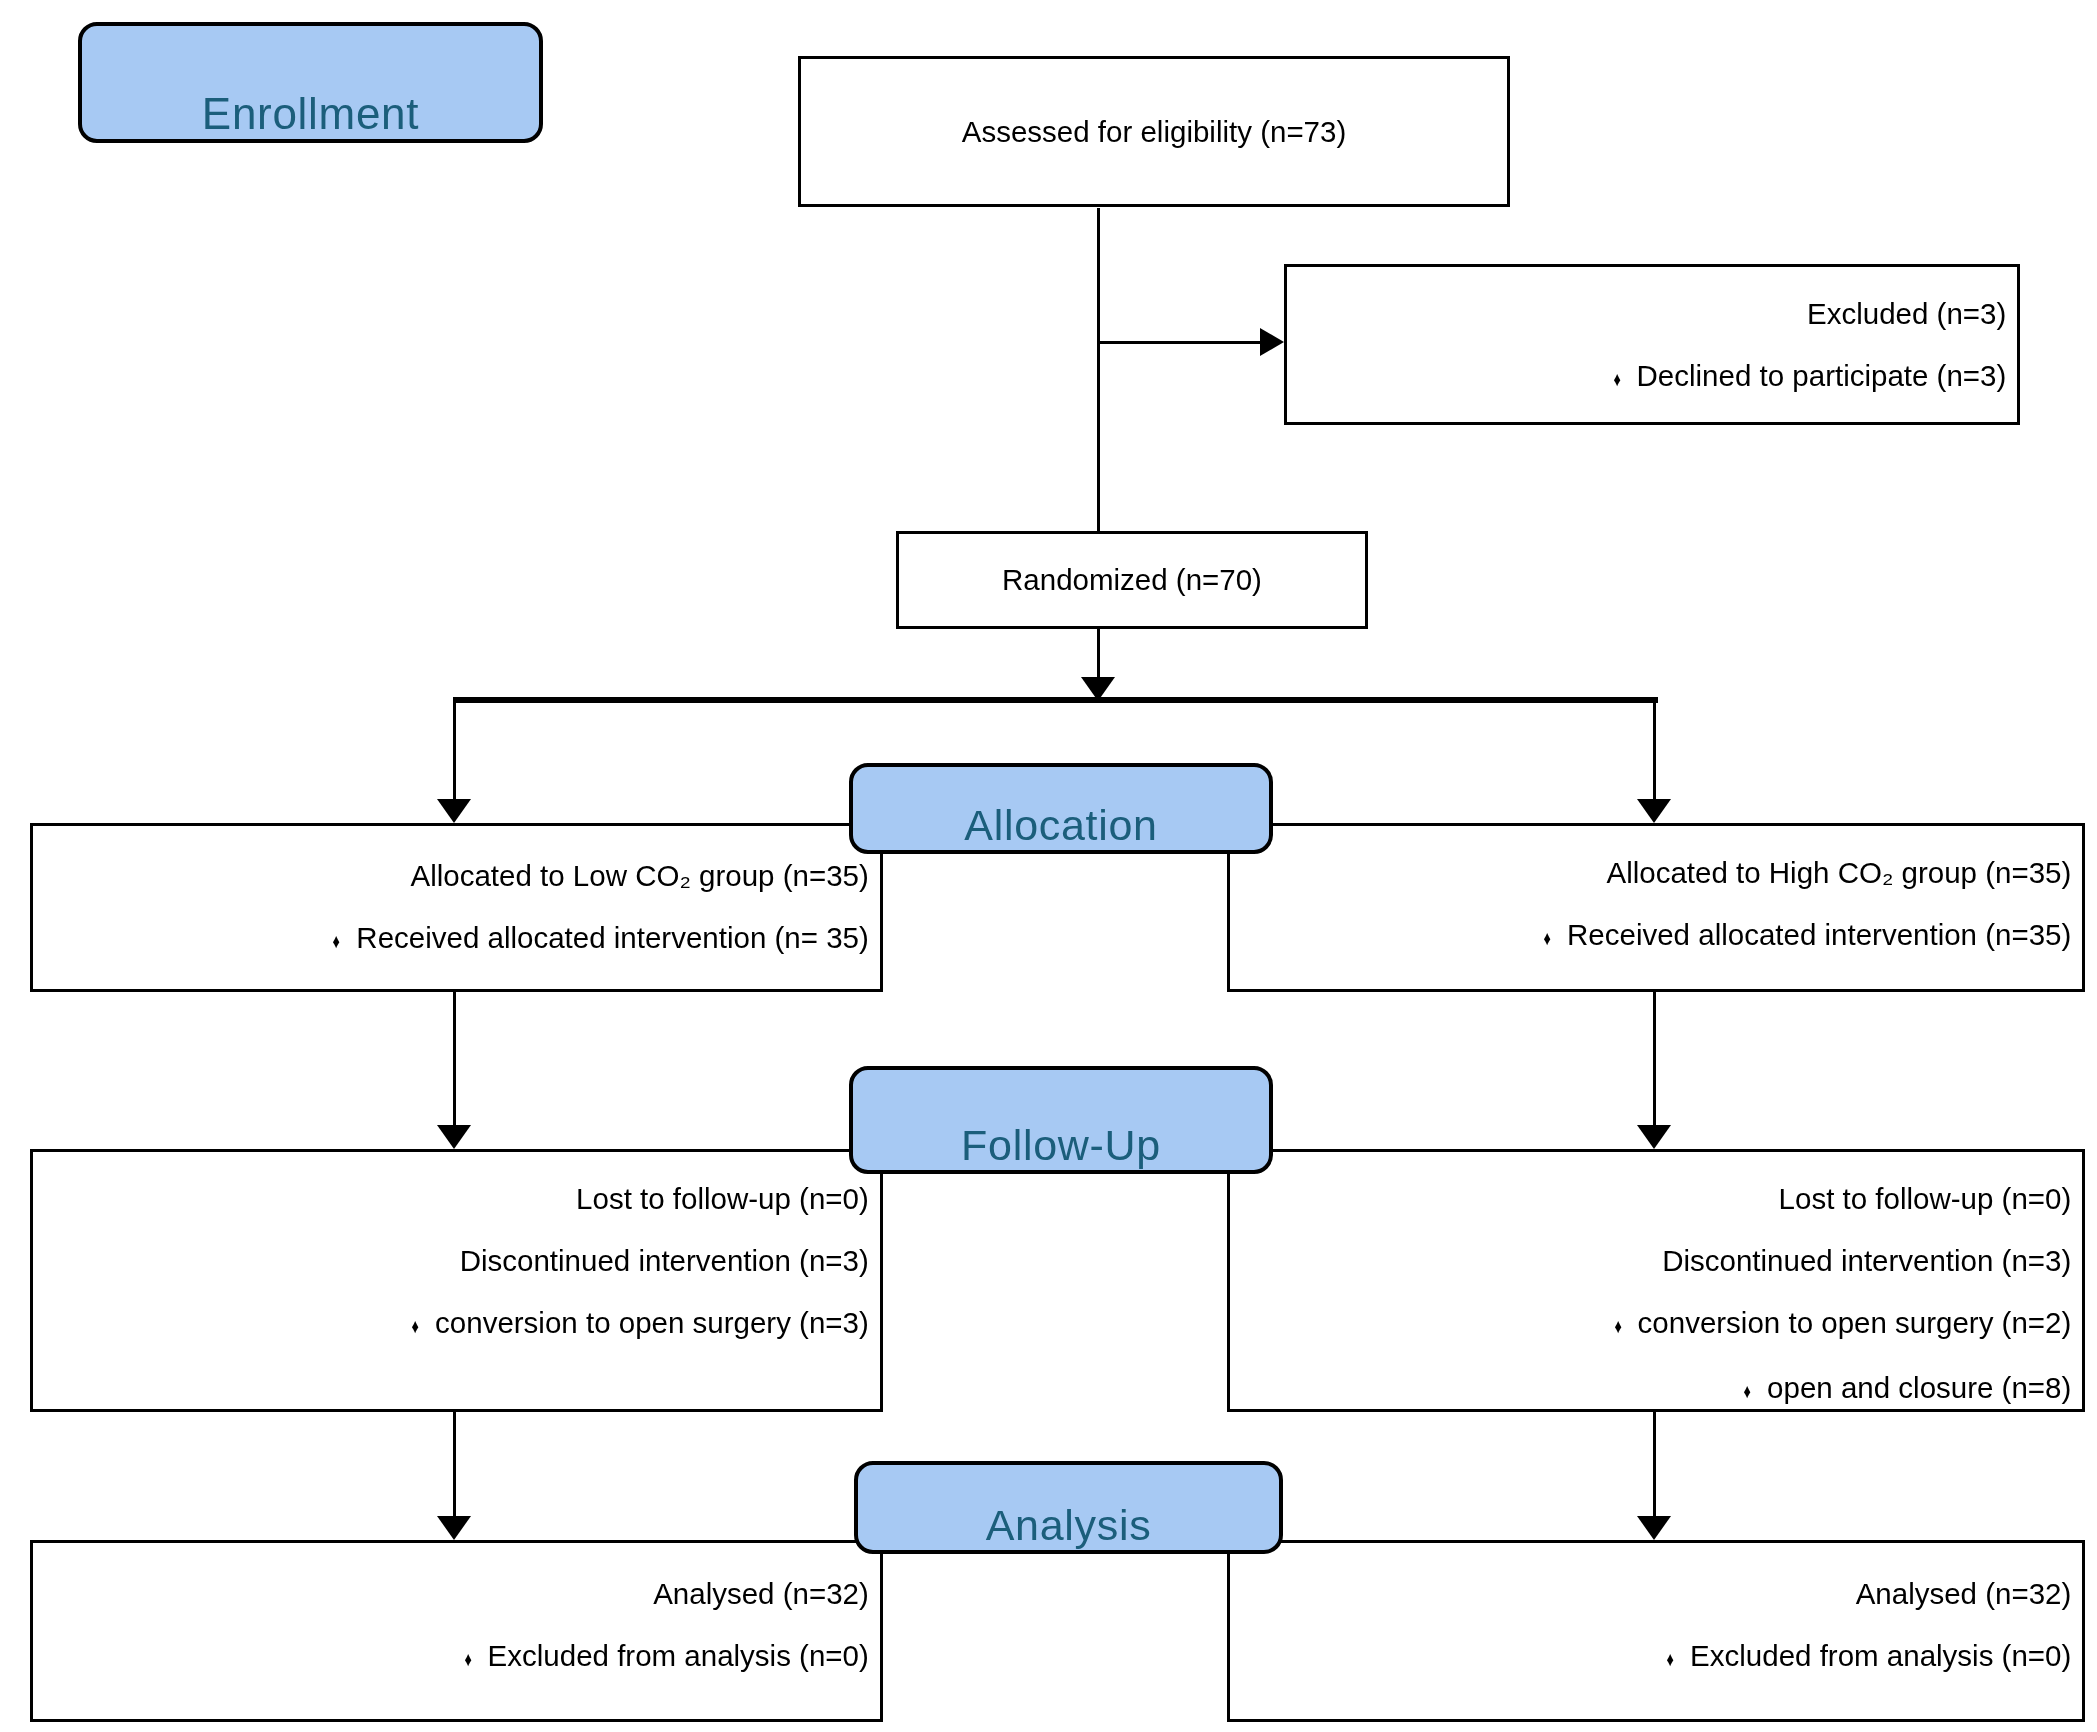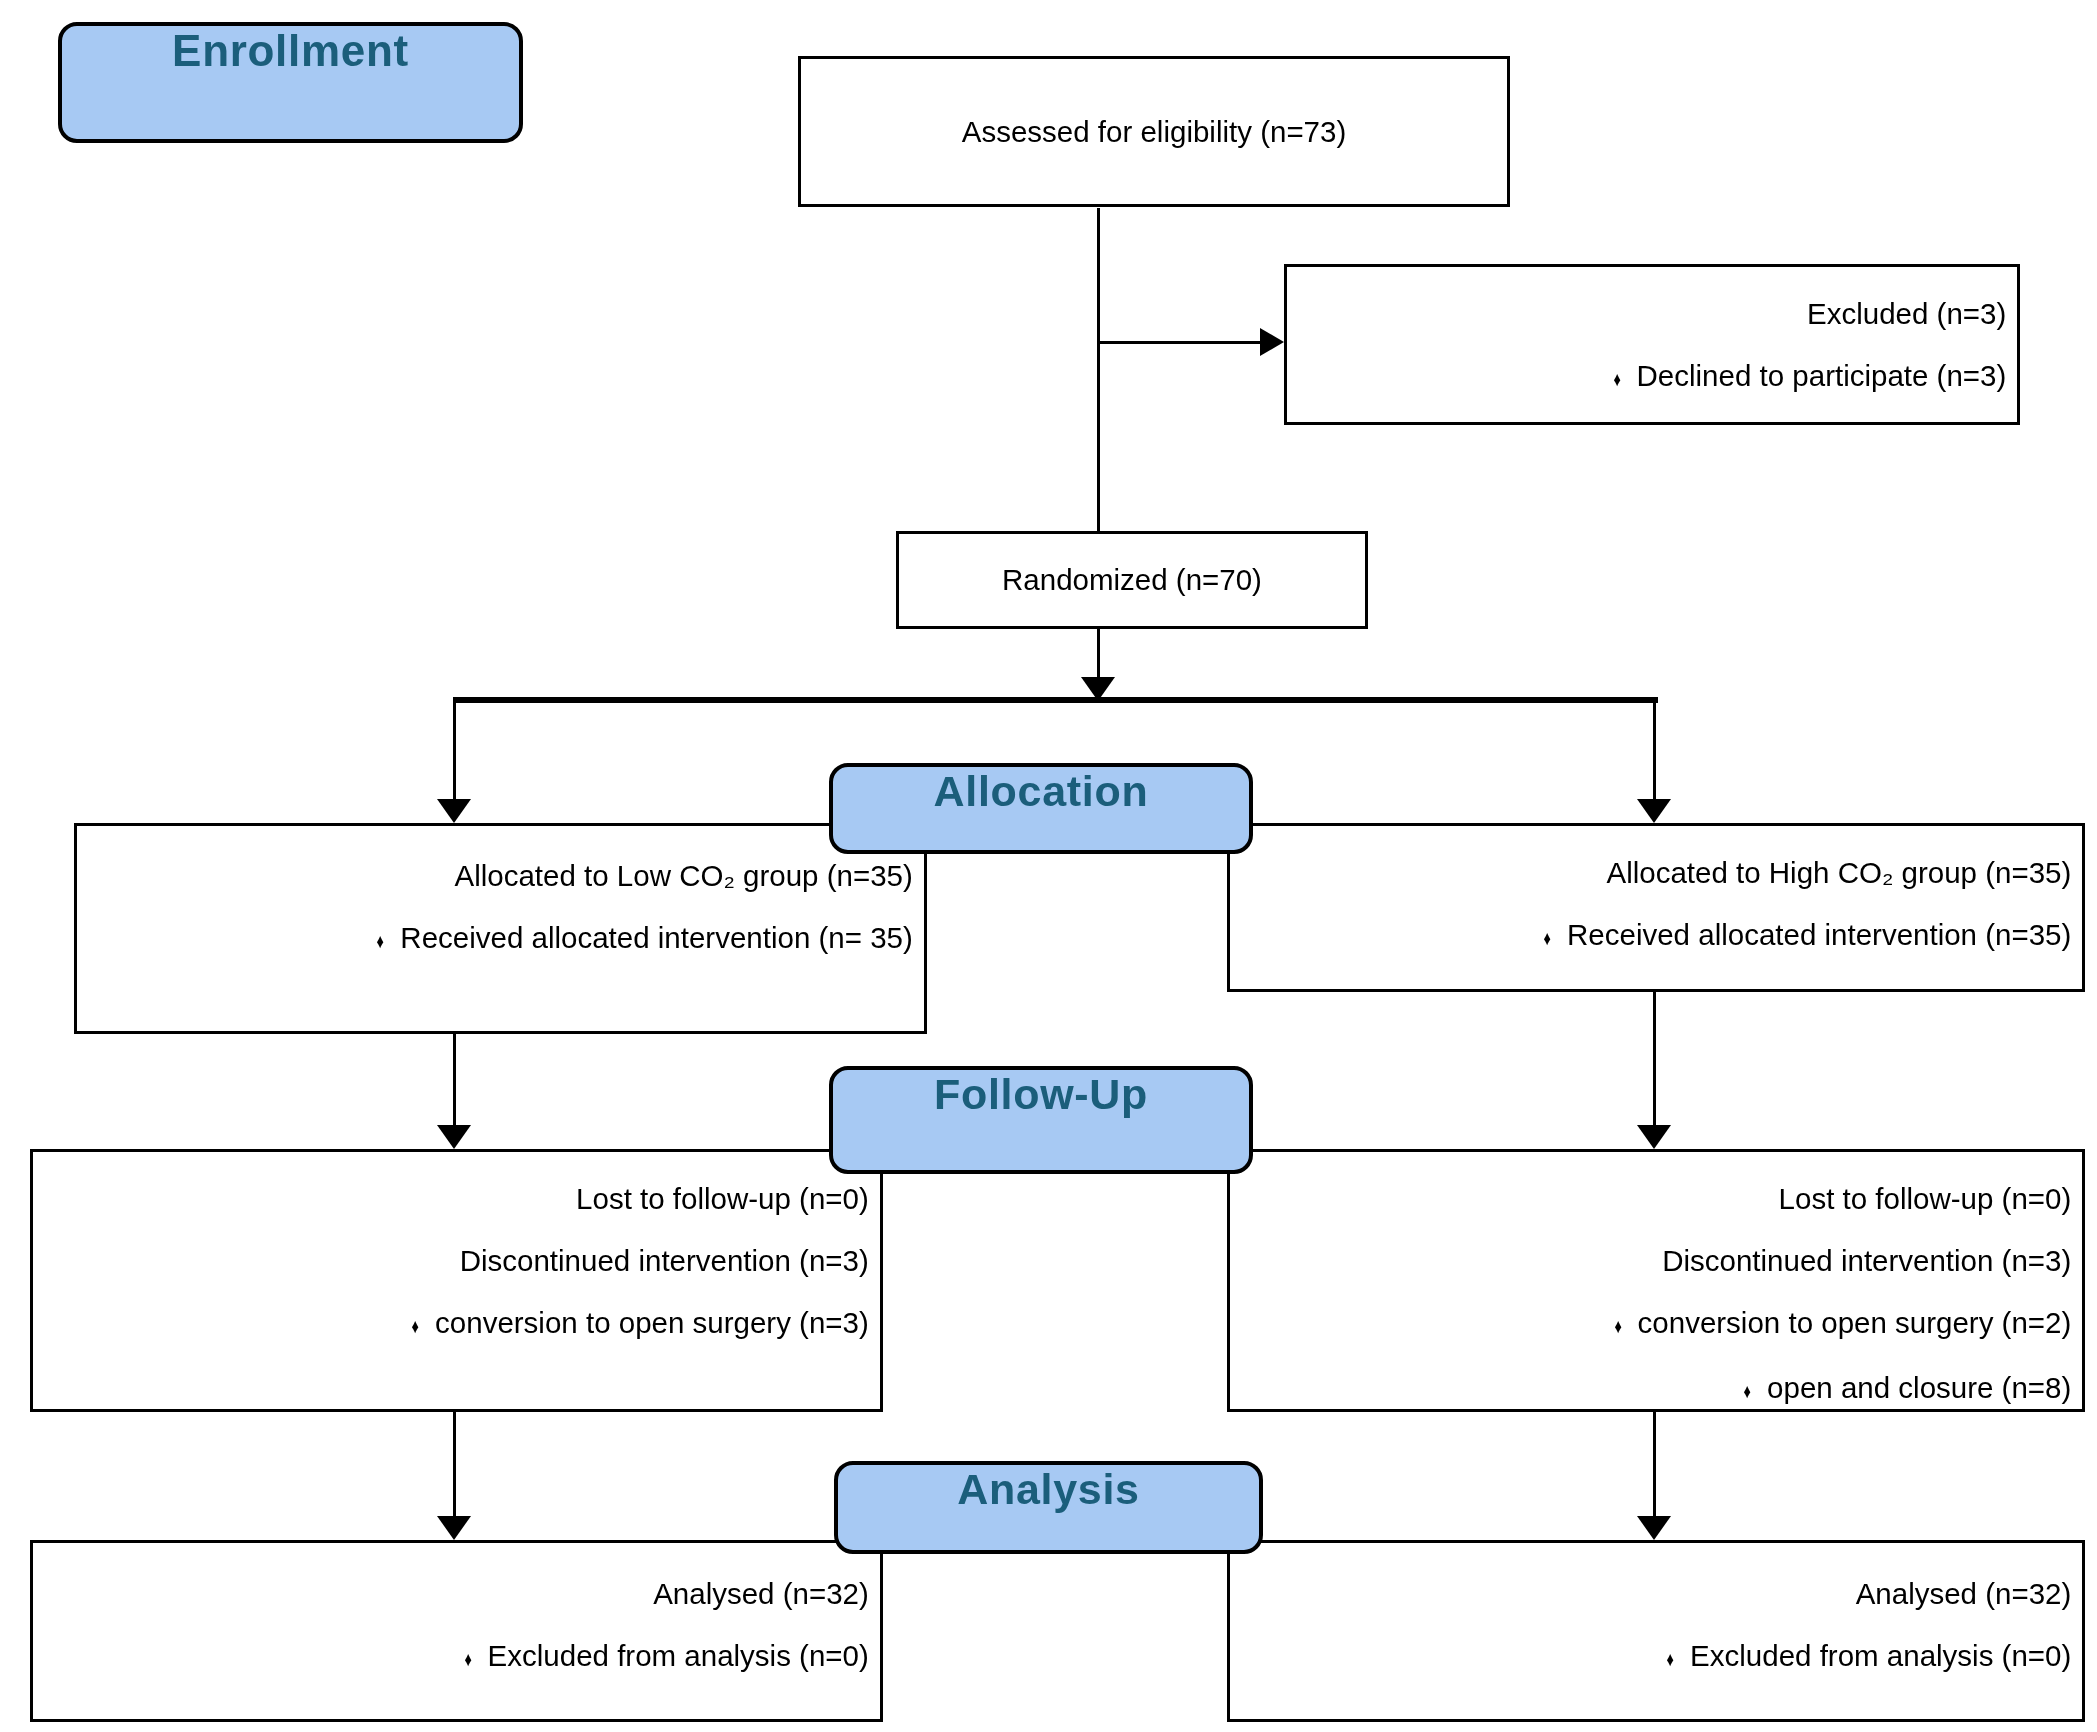--- a/index.html
+++ b/index.html
@@ -45,26 +45,27 @@
     margin-right: 14.7px;
     transform: scaleX(0.72);
   }
   
   .badge {
     position: absolute;
     border: 4px solid #000000;
     border-radius: 19px;
     box-sizing: border-box;
     display: flex;
-    align-items: flex-start;
+    align-items: flex-end;
     justify-content: center;
-    font-weight: bold;
+    font-weight: normal;
     font-size: 43px;
     z-index: 5;
     letter-spacing: 0.7px;
+    margin-left: 20px;
   }
   .badge.enroll { font-size: 44px; }
   
   .line-v { position: absolute; width: 3.4px; background: #000000; z-index: 1; }
   .line-h { position: absolute; height: 3.4px; background: #000000; z-index: 1; }
   .line-h.splitter { height: 6px; }
   .arr-down {
     position: absolute; width: 0; height: 0; z-index: 1;
     border-left: 17.4px solid transparent;
     border-right: 17.4px solid transparent;
@@ -115,21 +116,21 @@
   <div class="arr-down" style="left:437px; top:799px;"></div>
   <div class="line-v" style="left:1653px; top:697px; height:106px;"></div>
   <div class="arr-down" style="left:1637px; top:799px;"></div>
 
   <div class="line-h" style="left:879px; top:823px; width:350px;"></div>
 
   <div class="badge" style="left: 829px; top: 763px; width: 424px; height: 91px; background: rgb(167, 201, 243); color: rgb(27, 94, 123);">
     <span>Allocation</span>
   </div>
 
-  <div class="box" style="left:29.5px; top:823px; width:853px; height:211px; padding-top:19px;margin-left:44px;">
+  <div class="box" style="left:29.5px; top:823px; width:853px; height:169px; padding-top:19px;">
     <div class="line">Allocated to Low CO₂ group (n=35)</div>
     <div class="line bullet">
       <span class="diamond">♦</span><span>Received allocated intervention (n= 35)</span>
     </div>
   </div>
   <div class="box" style="left:1227px; top:823px; width:858px; height:169px; ">
     <div class="line">Allocated to High CO₂ group (n=35)</div>
     <div class="line bullet">
       <span class="diamond">♦</span><span>Received allocated intervention (n=35)</span>
     </div>

